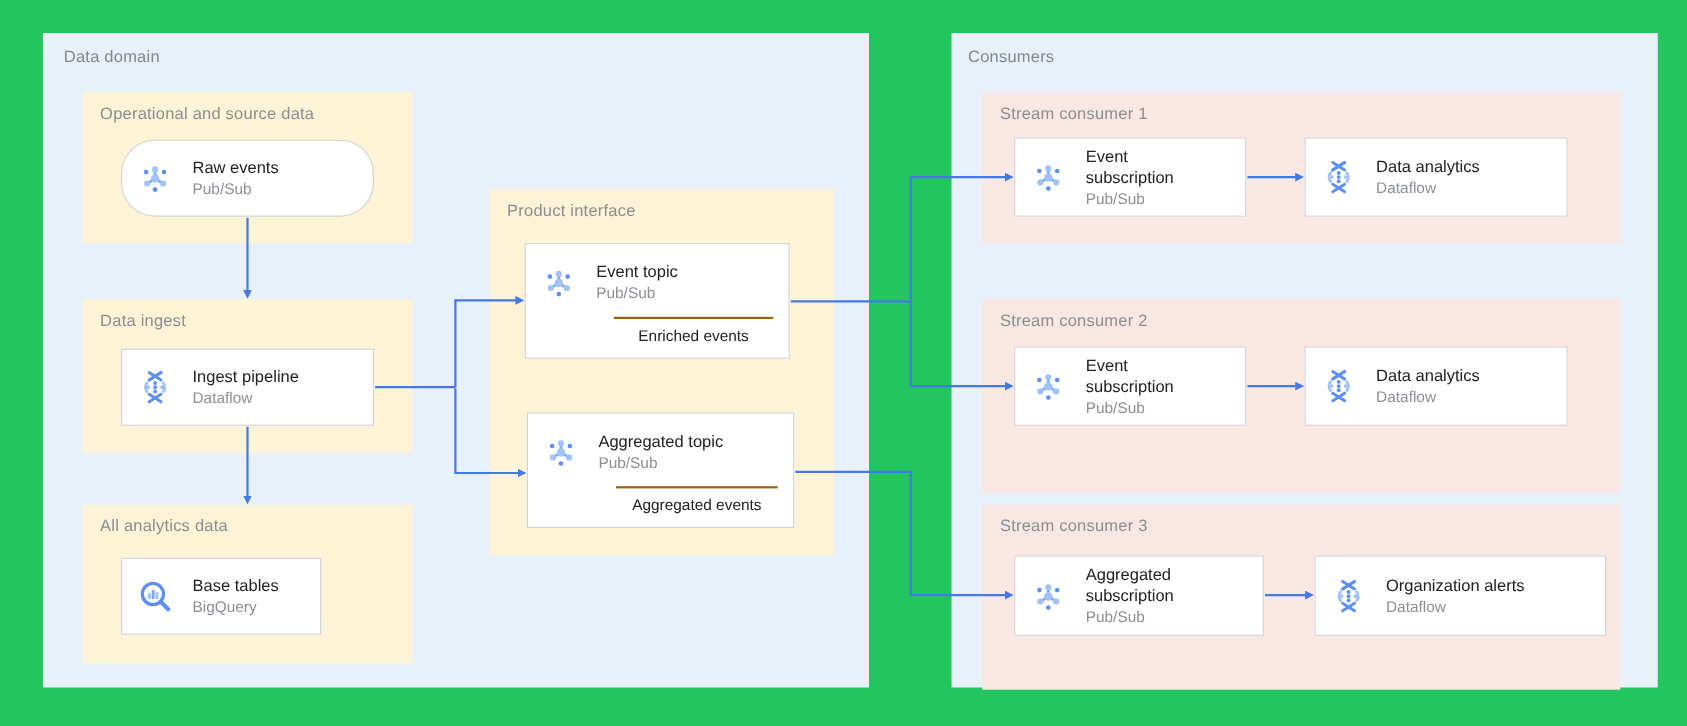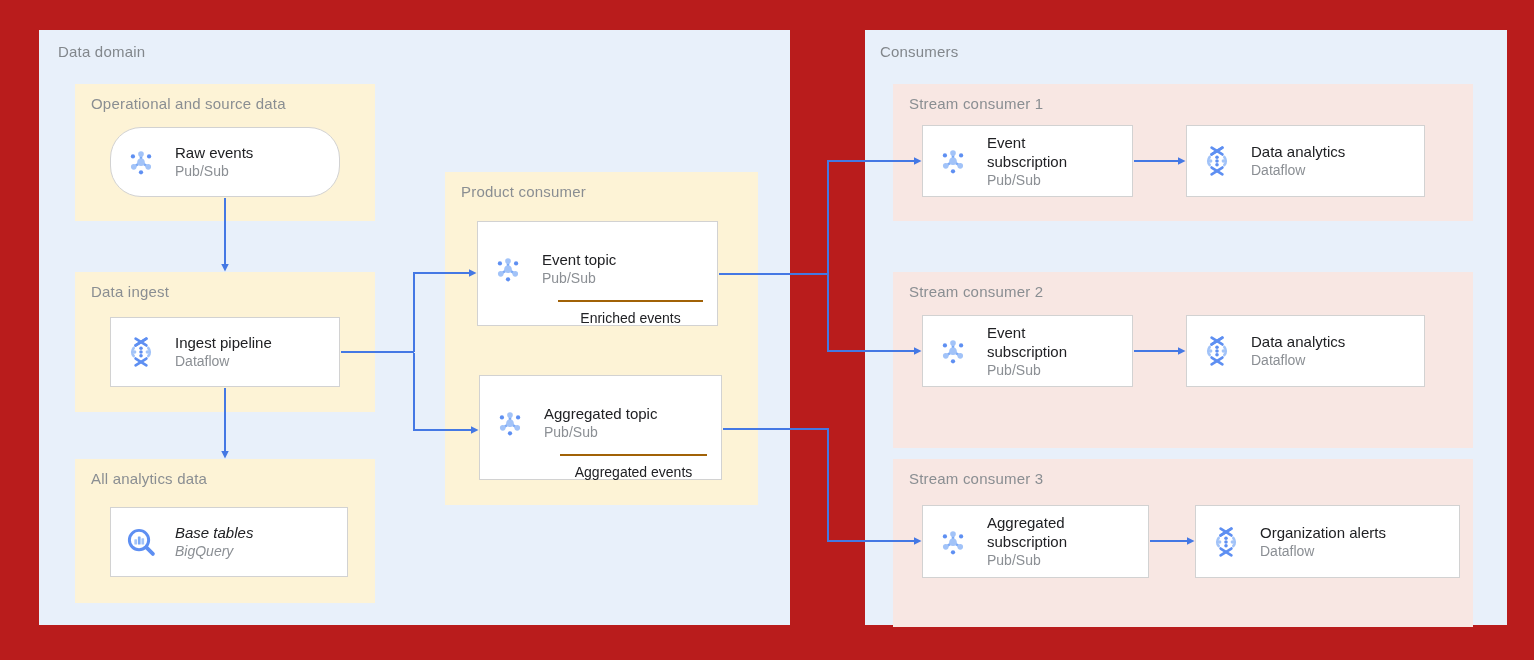--- a/index.html
+++ b/index.html
@@ -1,36 +1,36 @@
 <!DOCTYPE html>
 <html><head>
 <meta charset="utf-8">
 <style>
   html,body{margin:0;padding:0;background:#ffffff;}
   #stage{
     position:relative;width:1534px;height:660px;overflow:hidden;
-    font-family:"Liberation Sans", sans-serif;background:#b91c1c;
+    font-family:"Liberation Sans", sans-serif;background:#22c55e;
   }
   .panel{position:absolute;background:#e8f0fa;}
   .panel-label{position:absolute;font-size:15px;color:#82878c;letter-spacing:.2px;}
   .group{position:absolute;}
   .group--yellow{background:#fdf3d6;}
   .group--pink{background:#f8e7e3;}
   .group-label{position:absolute;left:16px;top:11px;font-size:15px;color:#8a8e92;letter-spacing:.2px;}
   .card{
     position:absolute;background:#ffffff;border:1px solid #d2d2d2;
     box-sizing:border-box;display:flex;align-items:center;
   }
   .card .icon{flex:0 0 34px;width:34px;height:34px;margin-left:13px;margin-right:17px;}
   .tcol{display:flex;flex-direction:column;line-height:19px;}
   .title{font-size:15px;color:#202124;}
   .product{font-size:14px;color:#8b8f94;}
   .card--sub .title{max-width:96px;}
   .card--topic{display:block;}
-  .card--topic .row{display:flex;align-items:center;height:62px;padding-top:16px;}
+  .card--topic .row{display:flex;align-items:center;height:62px;padding-top:4px;}
   .card--topic .note-wrap{margin:0 14px 0 80px;border-top:2px solid #a16207;padding-top:7px;text-align:center;}
   .note{font-size:14px;color:#202124;}
   #connectors{position:absolute;left:0;top:0;pointer-events:none;z-index:5;}
   #icon-defs{position:absolute;width:0;height:0;overflow:hidden;}
 </style>
 </head>
 <body>
 
 <svg id="icon-defs" aria-hidden="true">
   <defs>
@@ -95,21 +95,21 @@
   <div class="group group--yellow" style="left:75px;top:84px;width:300px;height:137px;">
     <div class="group-label">Operational and source data</div>
   </div>
   <div class="group group--yellow" style="left:75px;top:272px;width:300px;height:140px;">
     <div class="group-label">Data ingest</div>
   </div>
   <div class="group group--yellow" style="left:75px;top:459px;width:300px;height:144px;">
     <div class="group-label">All analytics data</div>
   </div>
   <div class="group group--yellow" style="left:445px;top:172px;width:313px;height:333px;">
-    <div class="group-label">Product consumer</div>
+    <div class="group-label">Product interface</div>
   </div>
 
   <div class="group group--pink" style="left:893px;top:84px;width:580px;height:137px;">
     <div class="group-label">Stream consumer 1</div>
   </div>
   <div class="group group--pink" style="left:893px;top:272px;width:580px;height:176px;text-decoration:underline;">
     <div class="group-label">Stream consumer 2</div>
   </div>
   <div class="group group--pink" style="left:893px;top:459px;width:580px;height:168px;">
     <div class="group-label">Stream consumer 3</div>
@@ -128,21 +128,21 @@
   <div class="card" style="left:110px;top:317px;width:230px;height:70px;">
     <svg class="icon">
         <use href="#icon-dataflow"></use>
       </svg>
     <div class="tcol">
       <span class="title">Ingest pipeline</span>
       <span class="product">Dataflow</span>
     </div>
   </div>
 
-  <div class="card" style="left:110px;top:507px;width:238px;height:70px;font-style:italic;">
+  <div class="card" style="left:110px;top:507px;width:182px;height:70px;">
     <svg class="icon">
         <use href="#icon-bigquery"></use>
       </svg>
     <div class="tcol">
       <span class="title">Base tables</span>
       <span class="product">BigQuery</span>
     </div>
   </div>
 
   <div class="card card--topic" style="left:477px;top:221px;width:241px;height:105px;">

